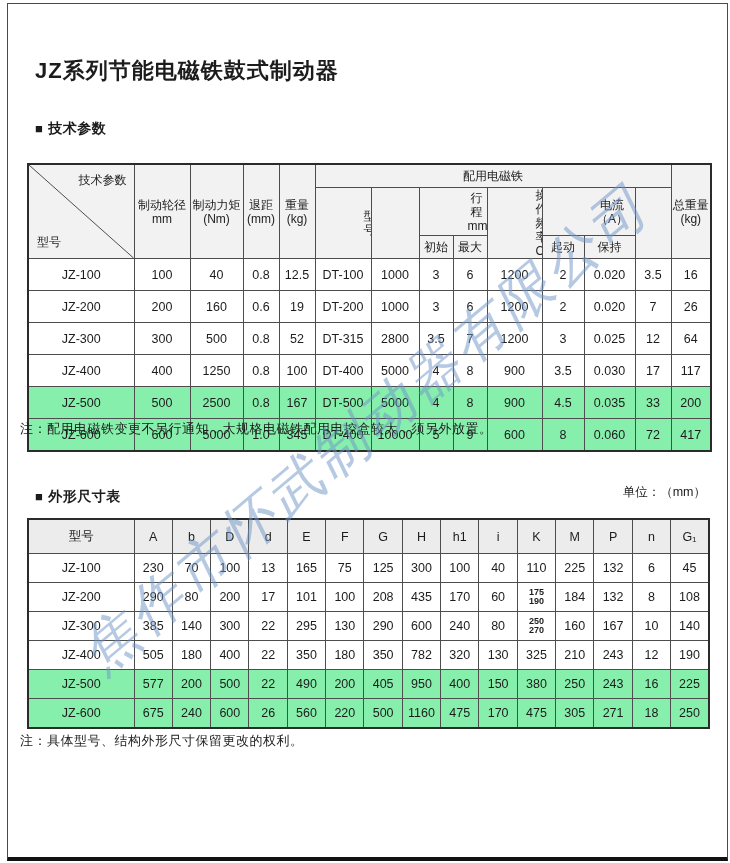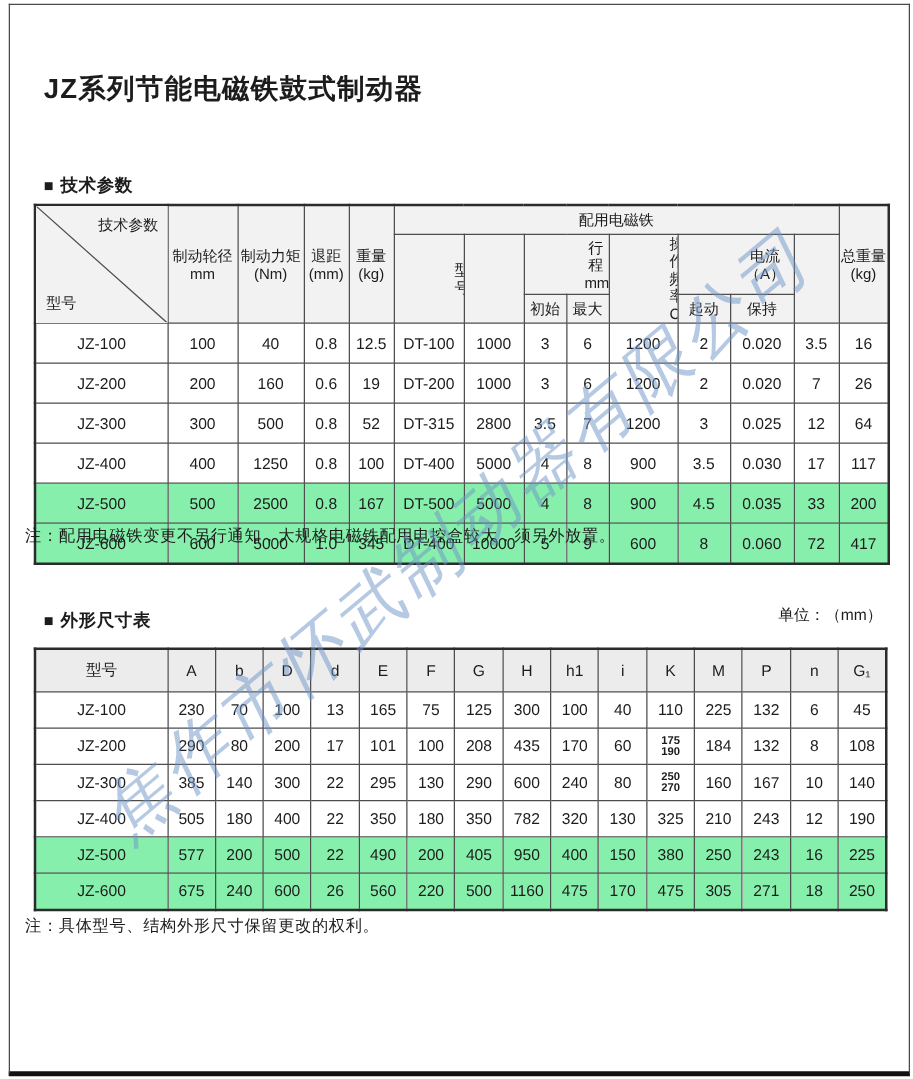--- a/index.html
+++ b/index.html
@@ -3,21 +3,21 @@
 <meta charset="utf-8">
 <style>
   html,body{margin:0;padding:0;background:#fff;}
   body{width:730px;height:863px;position:relative;overflow:hidden;
        font-family:"Liberation Sans","DejaVu Sans",sans-serif;color:#1c1c1c;}
   .frame{position:absolute;left:7px;top:3px;right:2px;bottom:2px;
          border:1px solid #4a4a4a;border-bottom:4px solid #121212;pointer-events:none;}
   .title{position:absolute;left:35px;top:56px;margin:0;font-size:22px;font-weight:bold;letter-spacing:1px;text-align:center;}
   .section-head{position:absolute;font-size:14px;font-weight:bold;letter-spacing:.5px;}
   .section-head .bullet{font-size:13px;margin-right:5px;}
-  .s1{left:35px;top:140px;}
+  .s1{left:35px;top:120px;}
   .s2{left:35px;top:488px;}
   .unit{position:absolute;top:484px;right:24px;font-size:12.5px;}
   .note{position:absolute;margin:0;font-size:13px;font-weight:normal;letter-spacing:.5px;}
   .note1{left:20px;top:420px;}
   .note2{left:20px;top:732px;}
 
   table{border-collapse:collapse;table-layout:fixed;position:absolute;left:27px;background:#fff;}
   .tech-table{top:163px;width:683px;}
   .dims-table{top:518px;width:683px;}
   th,td{border:1px solid #4d4d4d;text-align:center;vertical-align:middle;

